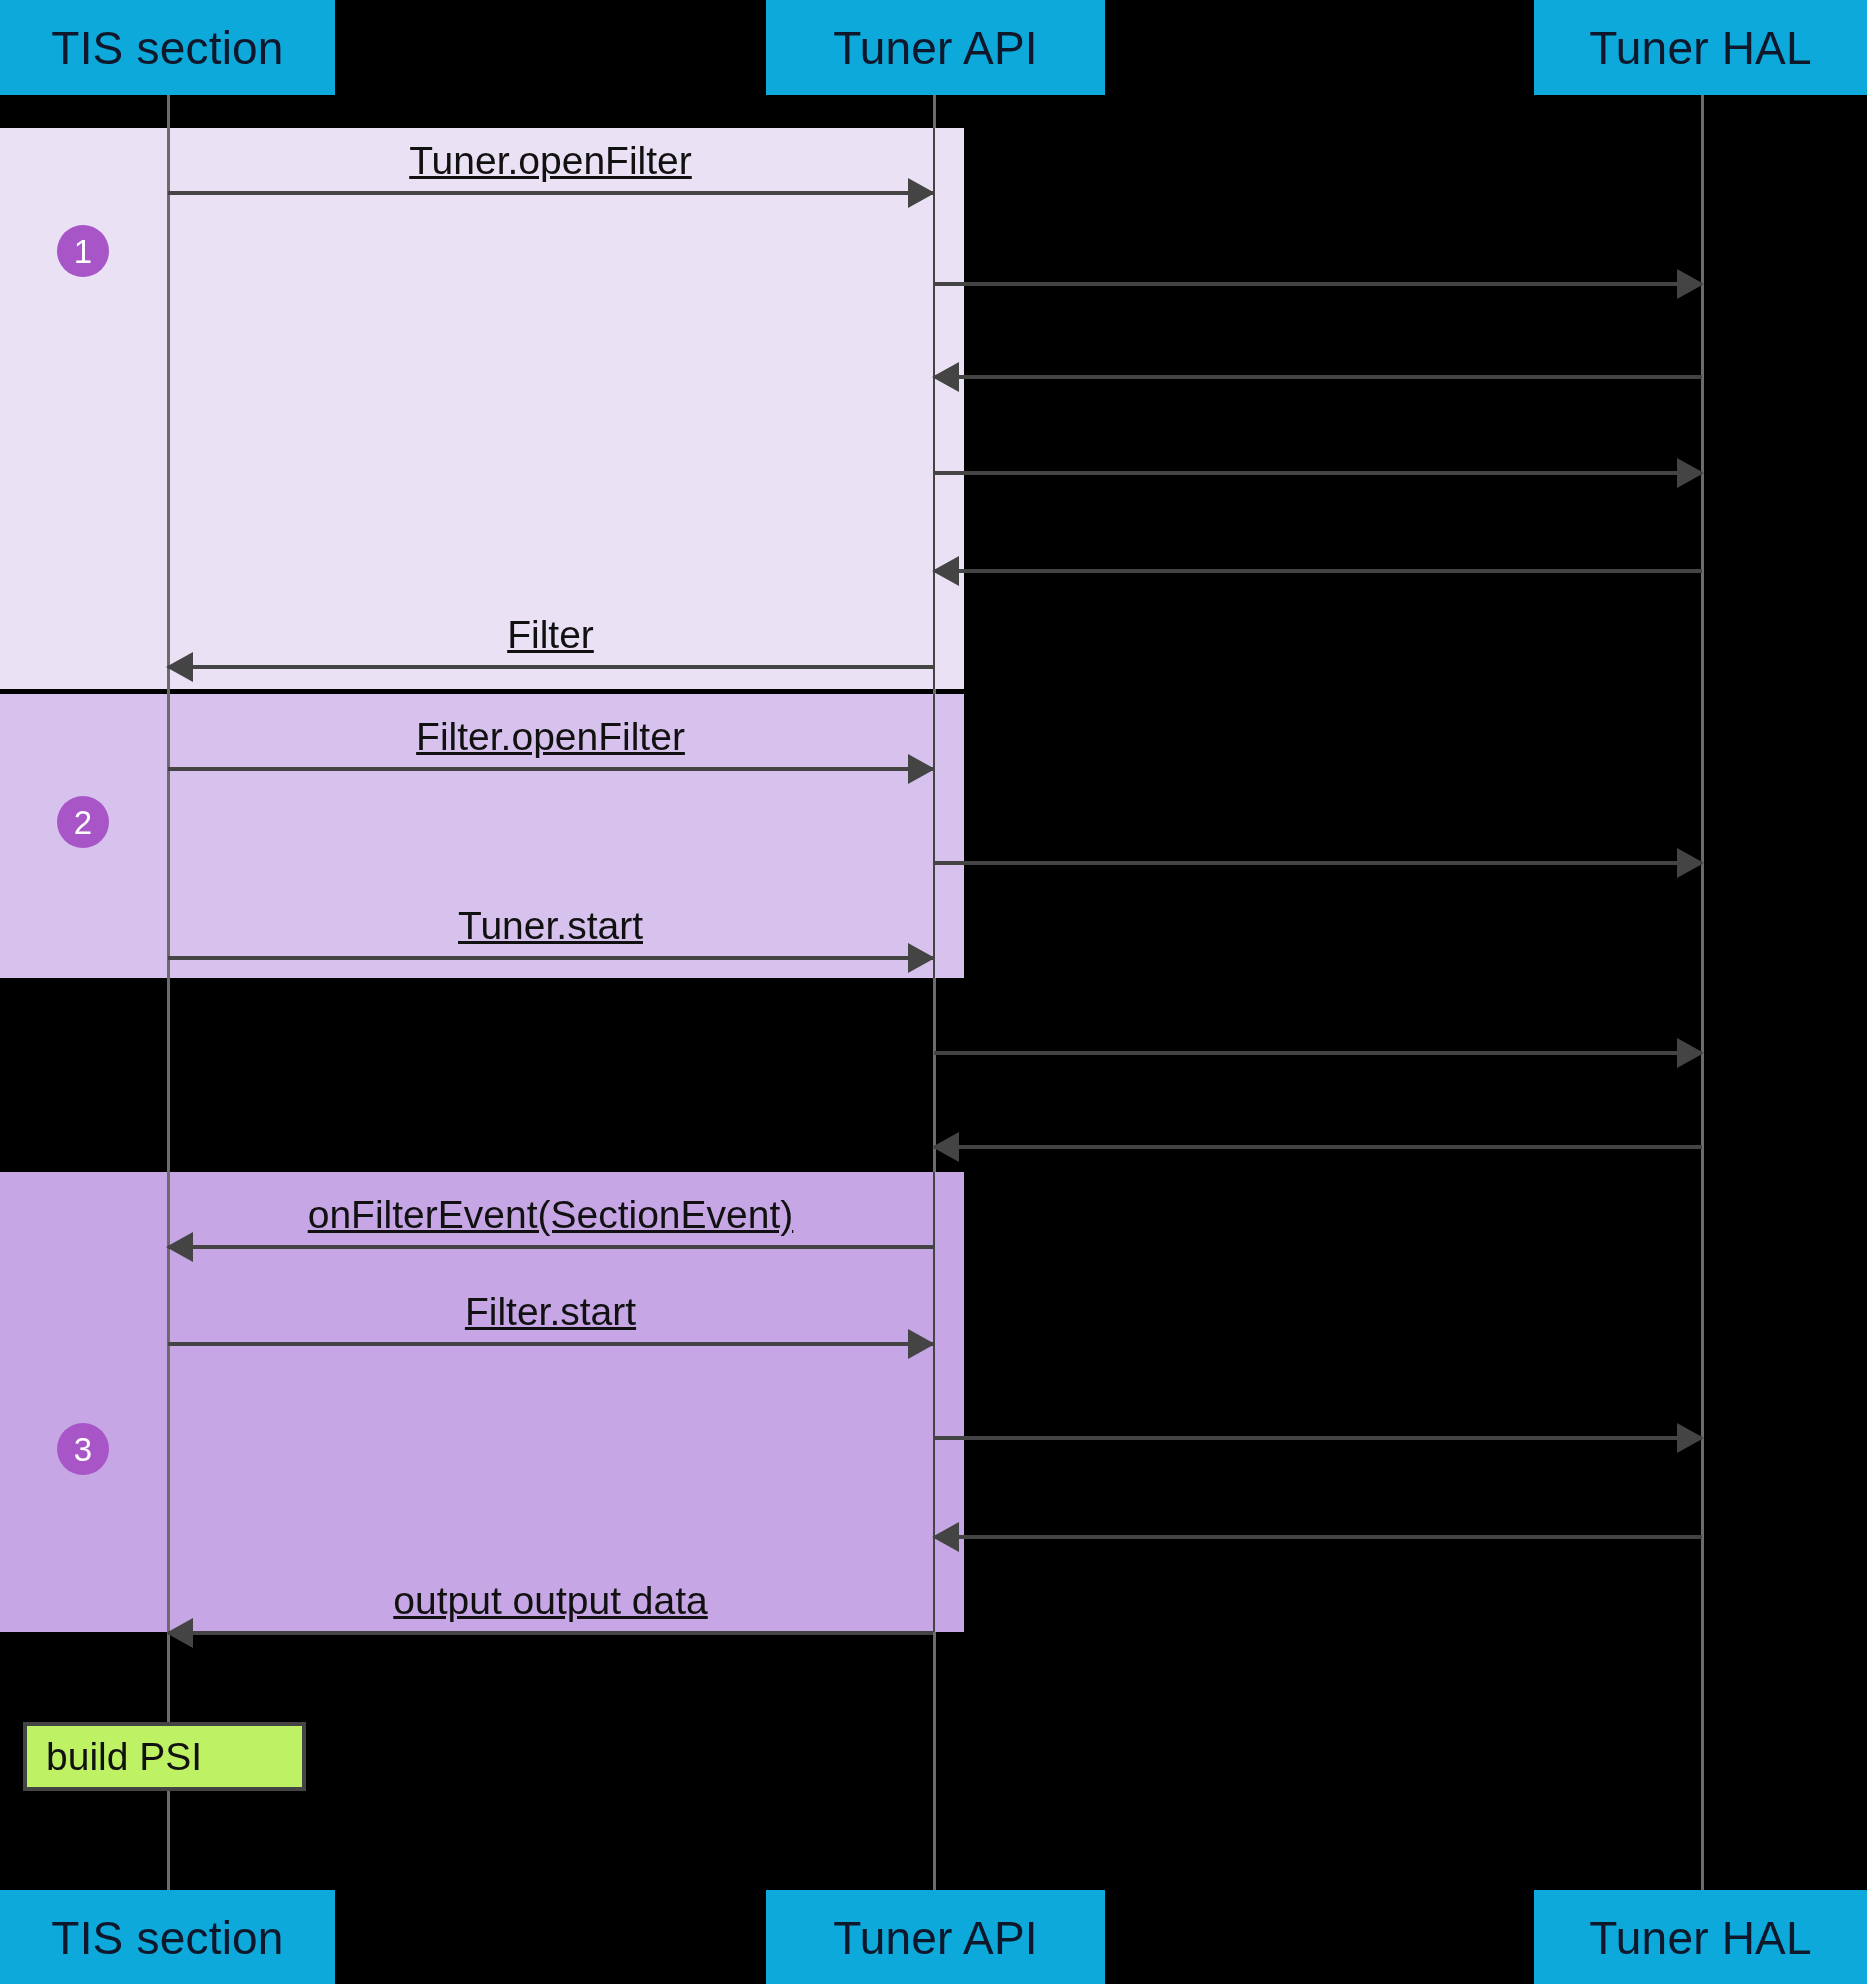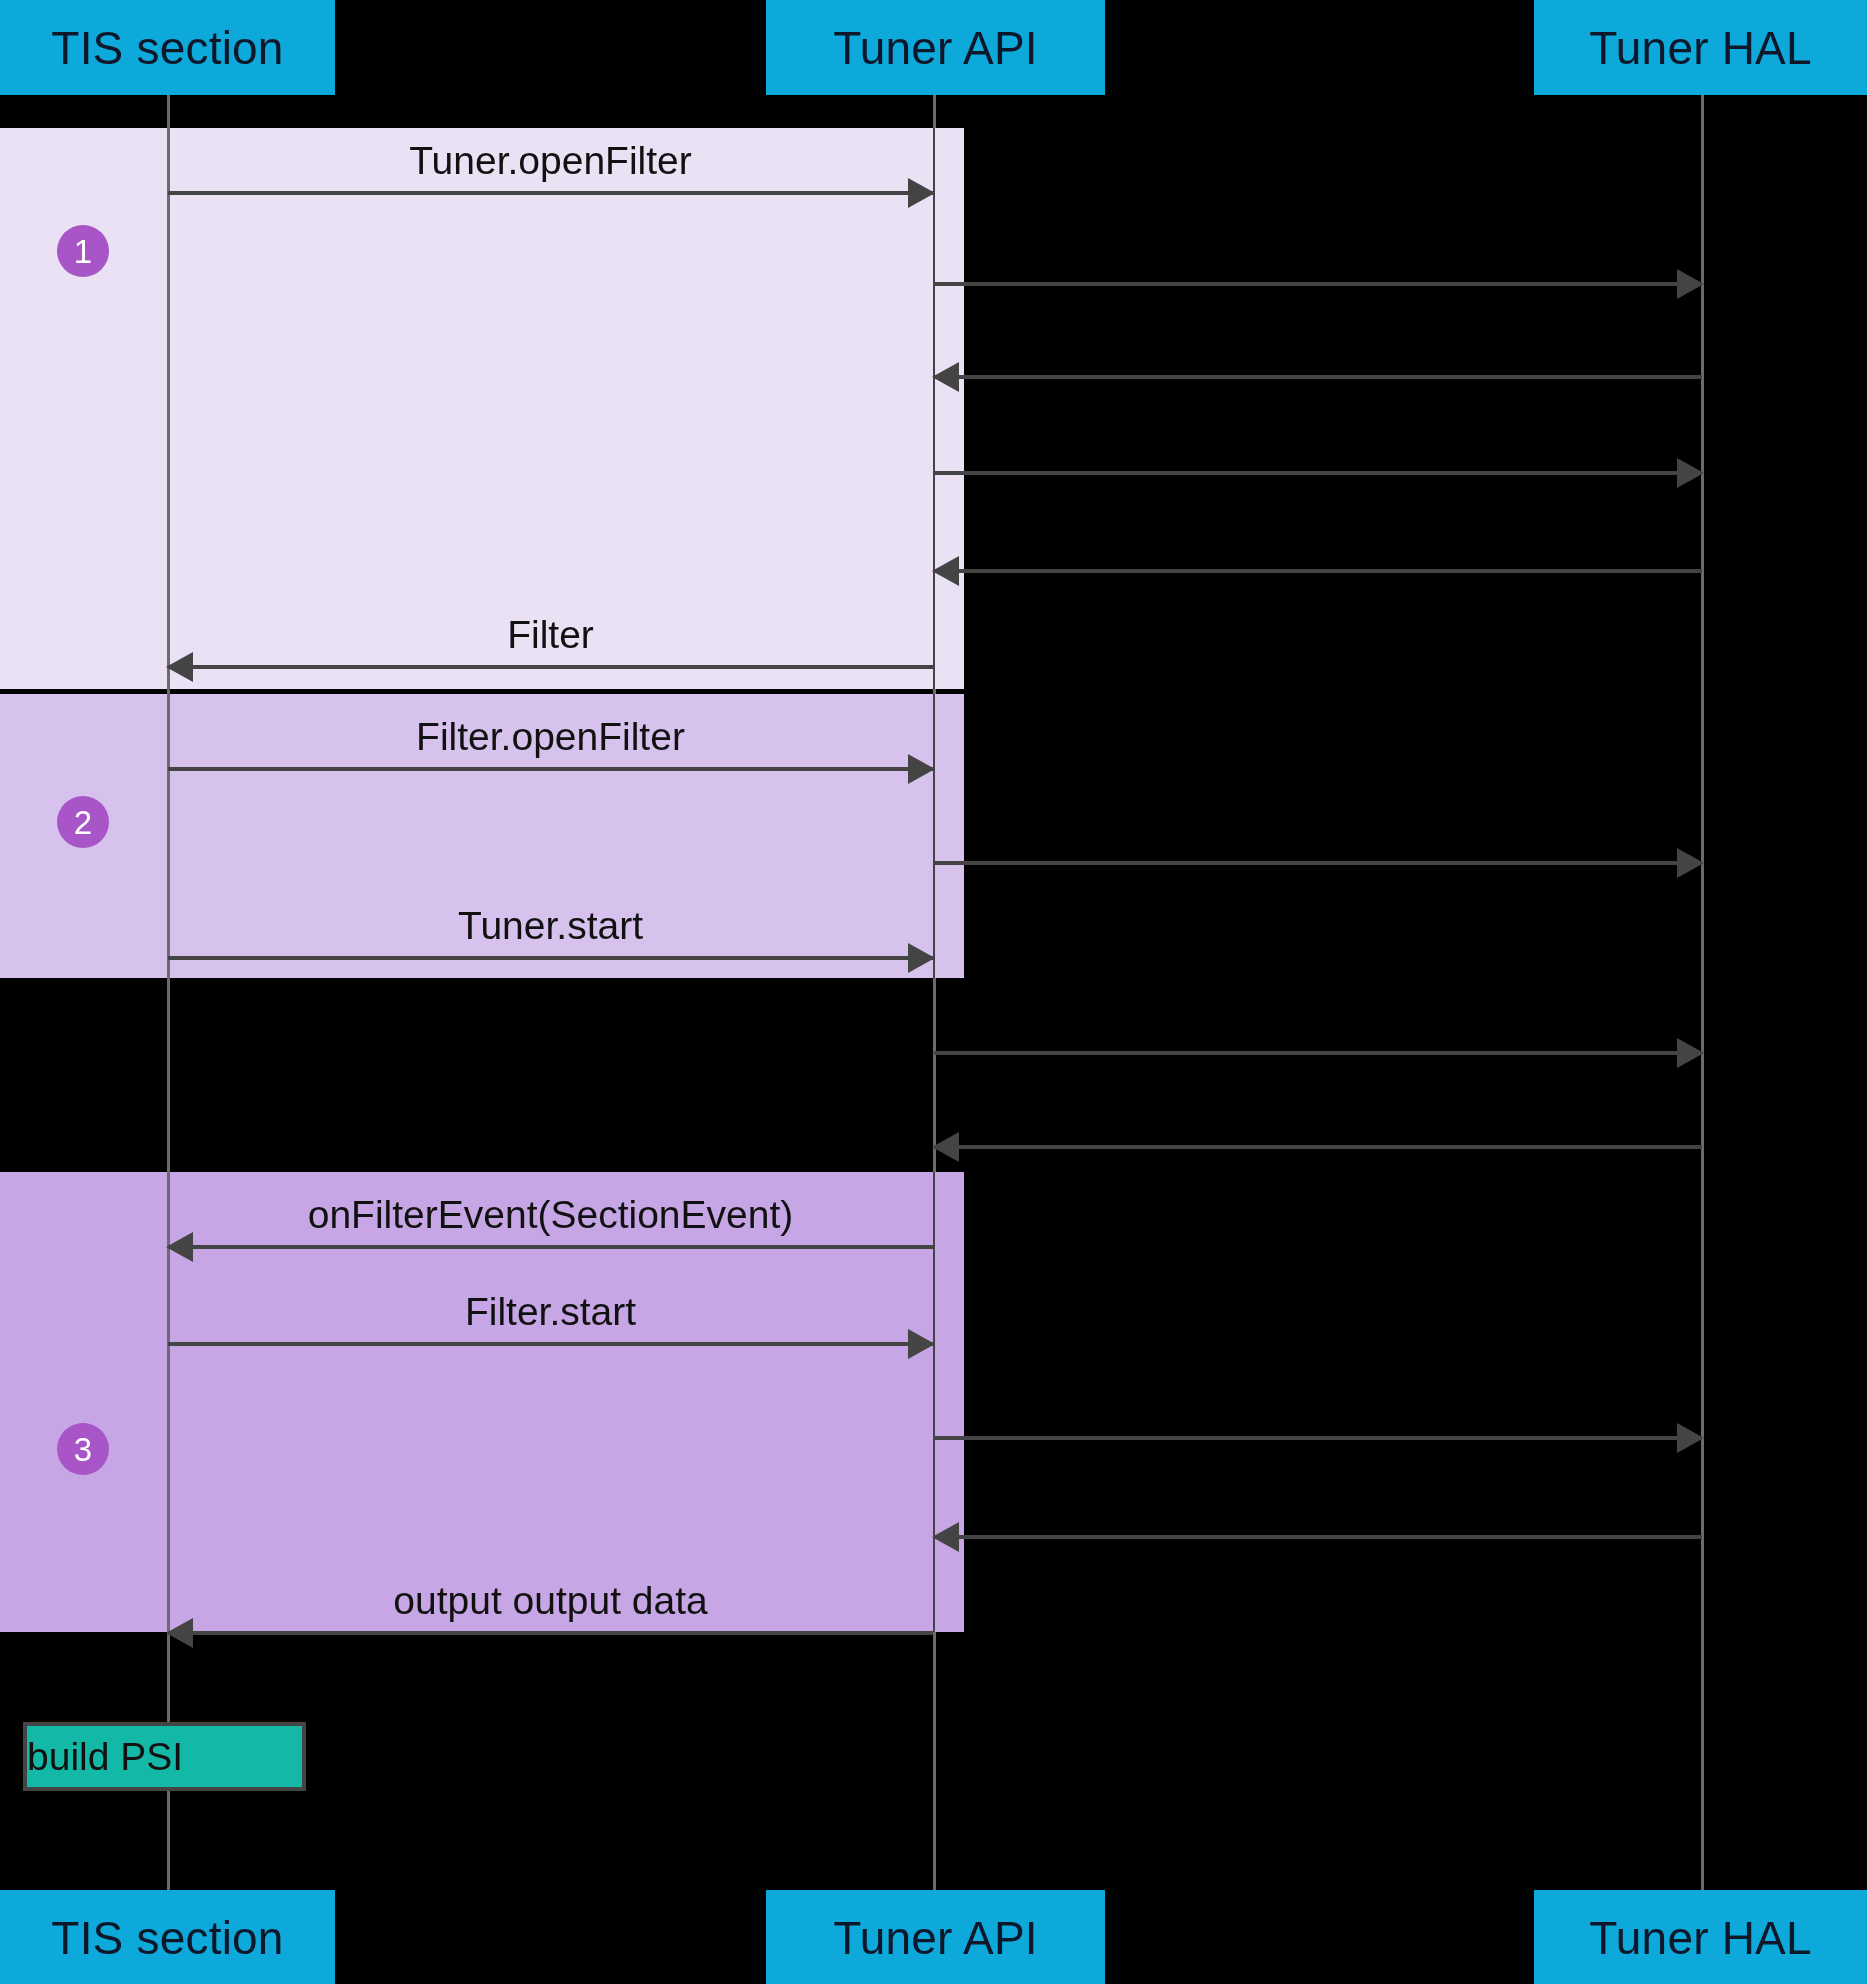--- a/index.html
+++ b/index.html
@@ -100,32 +100,34 @@
   }
   .msg .label{
     position:absolute;
     left:0; right:0;
     bottom:11.5px;
     text-align:center;
     color:#111111;
     font-size:39px;
     line-height:1;
     white-space:nowrap;
+    text-decoration:underline;
   }
 
   
   .note{
     position:absolute;
-    background:#14b8a6;
+    background:#bef264;
     border:4.3px solid #444444;
     box-sizing:border-box;
     display:flex;
     align-items:center;
     color:#111111;
     font-size:39px;
+    padding-left:19px;
     z-index:7;
   }
 </style>
 </head>
 <body>
 
 <div id="canvas">
 
   <div class="band" style="top:128px;height:561px;width:964px;background:#EAE1F5;"></div>
   <div class="band" style="top:694px;height:284px;width:964px;background:#D6C2EC;"></div>

